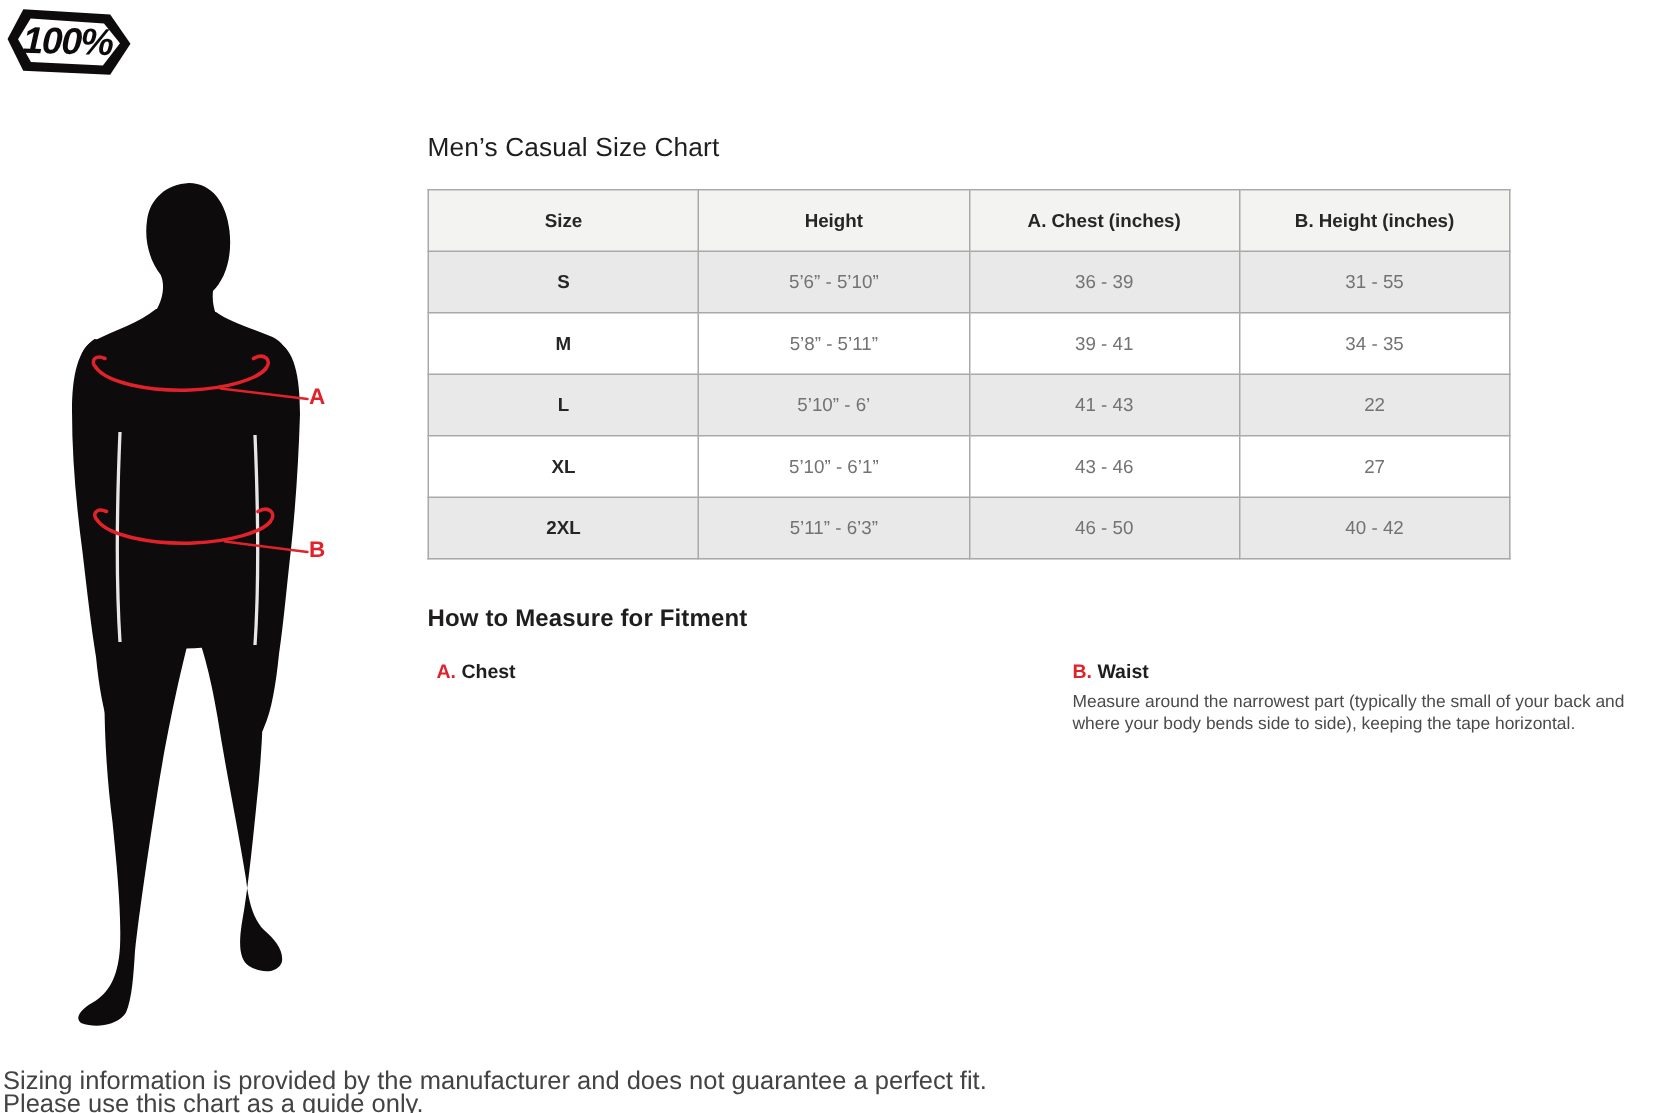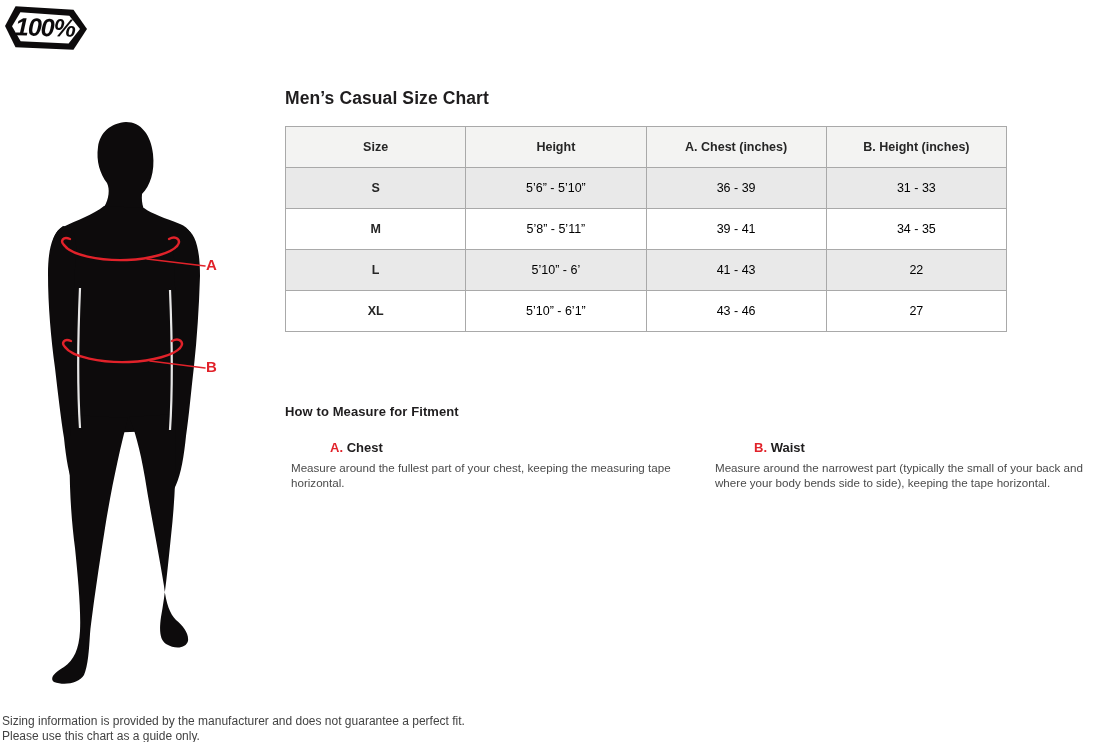--- a/index.html
+++ b/index.html
@@ -13,50 +13,50 @@
   
   .figure-svg{ position:absolute; left:47px; top:120px; width:185px; height:565px; }
   .tape-label{
     position:absolute; font-size:15px; font-weight:bold; color:#e1222a;
     letter-spacing:0.5px;
   }
   .tape-label.a{ left:206px; top:256px; }
   .tape-label.b{ left:206px; top:358px; }
   
   .chart-title{
-    position:absolute; left:285px; top:88px; font-size:17.5px; font-weight:bold;
+    position:absolute; left:285px; top:88px; font-size:17.5px; font-weight:normal;
     color:#1f1d1e; letter-spacing:0.1px;
   }
   .fitment-title{
-    position:absolute; left:285px; top:404px; font-size:13px; font-weight:bold;
+    position:absolute; left:285px; top:404px; font-size:16px; font-weight:bold;
     color:#1f1d1e; letter-spacing:0.1px;
   }
   
   .size-table{
     position:absolute; left:285px; top:126px; width:722px;
     border-collapse:collapse; table-layout:fixed;
   }
   .size-table th, .size-table td{
     border:1px solid #a9a9a9; height:41px; text-align:center; vertical-align:middle;
     font-size:12.5px; padding:0;
   }
   .size-table th{ background:#f3f3f2; font-weight:bold; color:#262626; }
   .size-table tbody tr:nth-child(odd) td{ background:#e9e9e9; }
   .size-table tbody tr:nth-child(even) td{ background:#ffffff; }
-  .size-table td{ color:#000000; }
+  .size-table td{ color:#737373; }
   .size-table td:first-child{ font-weight:bold; color:#262626; }
   
   .fit-item{ position:absolute; top:440px; }
   .fit-item.a{ left:291px; width:385px; }
   .fit-item.b{ left:715px; width:400px; }
-  .fit-item .head{ font-size:13px; font-weight:bold; color:#1f1d1e; margin-bottom:5px;margin-left:39px; }
+  .fit-item .head{ font-size:13px; font-weight:bold; color:#1f1d1e; margin-bottom:5px; }
   .fit-item .head .letter{ color:#e1222a; }
   .fit-item .desc{ font-size:11.6px; line-height:15px; color:#4b4b4b; }
   
-  .footer{ position:absolute; left:2px; top:714px; font-size:12px; line-height:14.5px; color:#434343; }
+  .footer{ position:absolute; left:2px; top:714px; font-size:17px; line-height:14.5px; color:#434343; }
 </style>
 </head>
 <body>
 
 <div class="canvas">
 
   <svg class="logo" viewBox="0 0 85 47">
     <g transform="rotate(1.5 42 24)">
       <polygon points="2,23 12,3 70,5 84,24 71,45 13,44" fill="#0d0b0c"></polygon>
       <polygon points="9,23 17,9 66,11 77,24 66,39 18,38" fill="#ffffff"></polygon>
@@ -112,51 +112,56 @@
         <th>Height</th>
         <th>A. Chest (inches)</th>
         <th>B. Height (inches)</th>
       </tr>
     </thead>
     <tbody>
       <tr>
         <td>S</td>
         <td>5’6” - 5’10”</td>
         <td>36 - 39</td>
-        <td>31 - 33</td>
+        <td>31 - 55</td>
       </tr>
       <tr>
         <td>M</td>
         <td>5’8” - 5’11”</td>
         <td>39 - 41</td>
         <td>34 - 35</td>
       </tr>
       <tr>
         <td>L</td>
         <td>5’10” - 6’</td>
         <td>41 - 43</td>
         <td>22</td>
       </tr>
       <tr>
         <td>XL</td>
         <td>5’10” - 6’1”</td>
         <td>43 - 46</td>
         <td>27</td>
       </tr>
+      <tr>
+        <td>2XL</td>
+        <td>5’11” - 6’3”</td>
+        <td>46 - 50</td>
+        <td>40 - 42</td>
+      </tr>
     </tbody>
   </table>
 
   <div class="fitment-title">How to Measure for Fitment</div>
 
   <div class="fit-item a">
     <div class="head">
       <span class="letter">A.</span>
       <span>Chest</span>
     </div>
-    <div class="desc">Measure around the fullest part of your chest, keeping the measuring tape horizontal.</div>
   </div>
 
   <div class="fit-item b">
     <div class="head">
       <span class="letter">B.</span>
       <span>Waist</span>
     </div>
     <div class="desc">Measure around the narrowest part (typically the small of your back and where your body bends side to side), keeping the tape horizontal.</div>
   </div>
 

